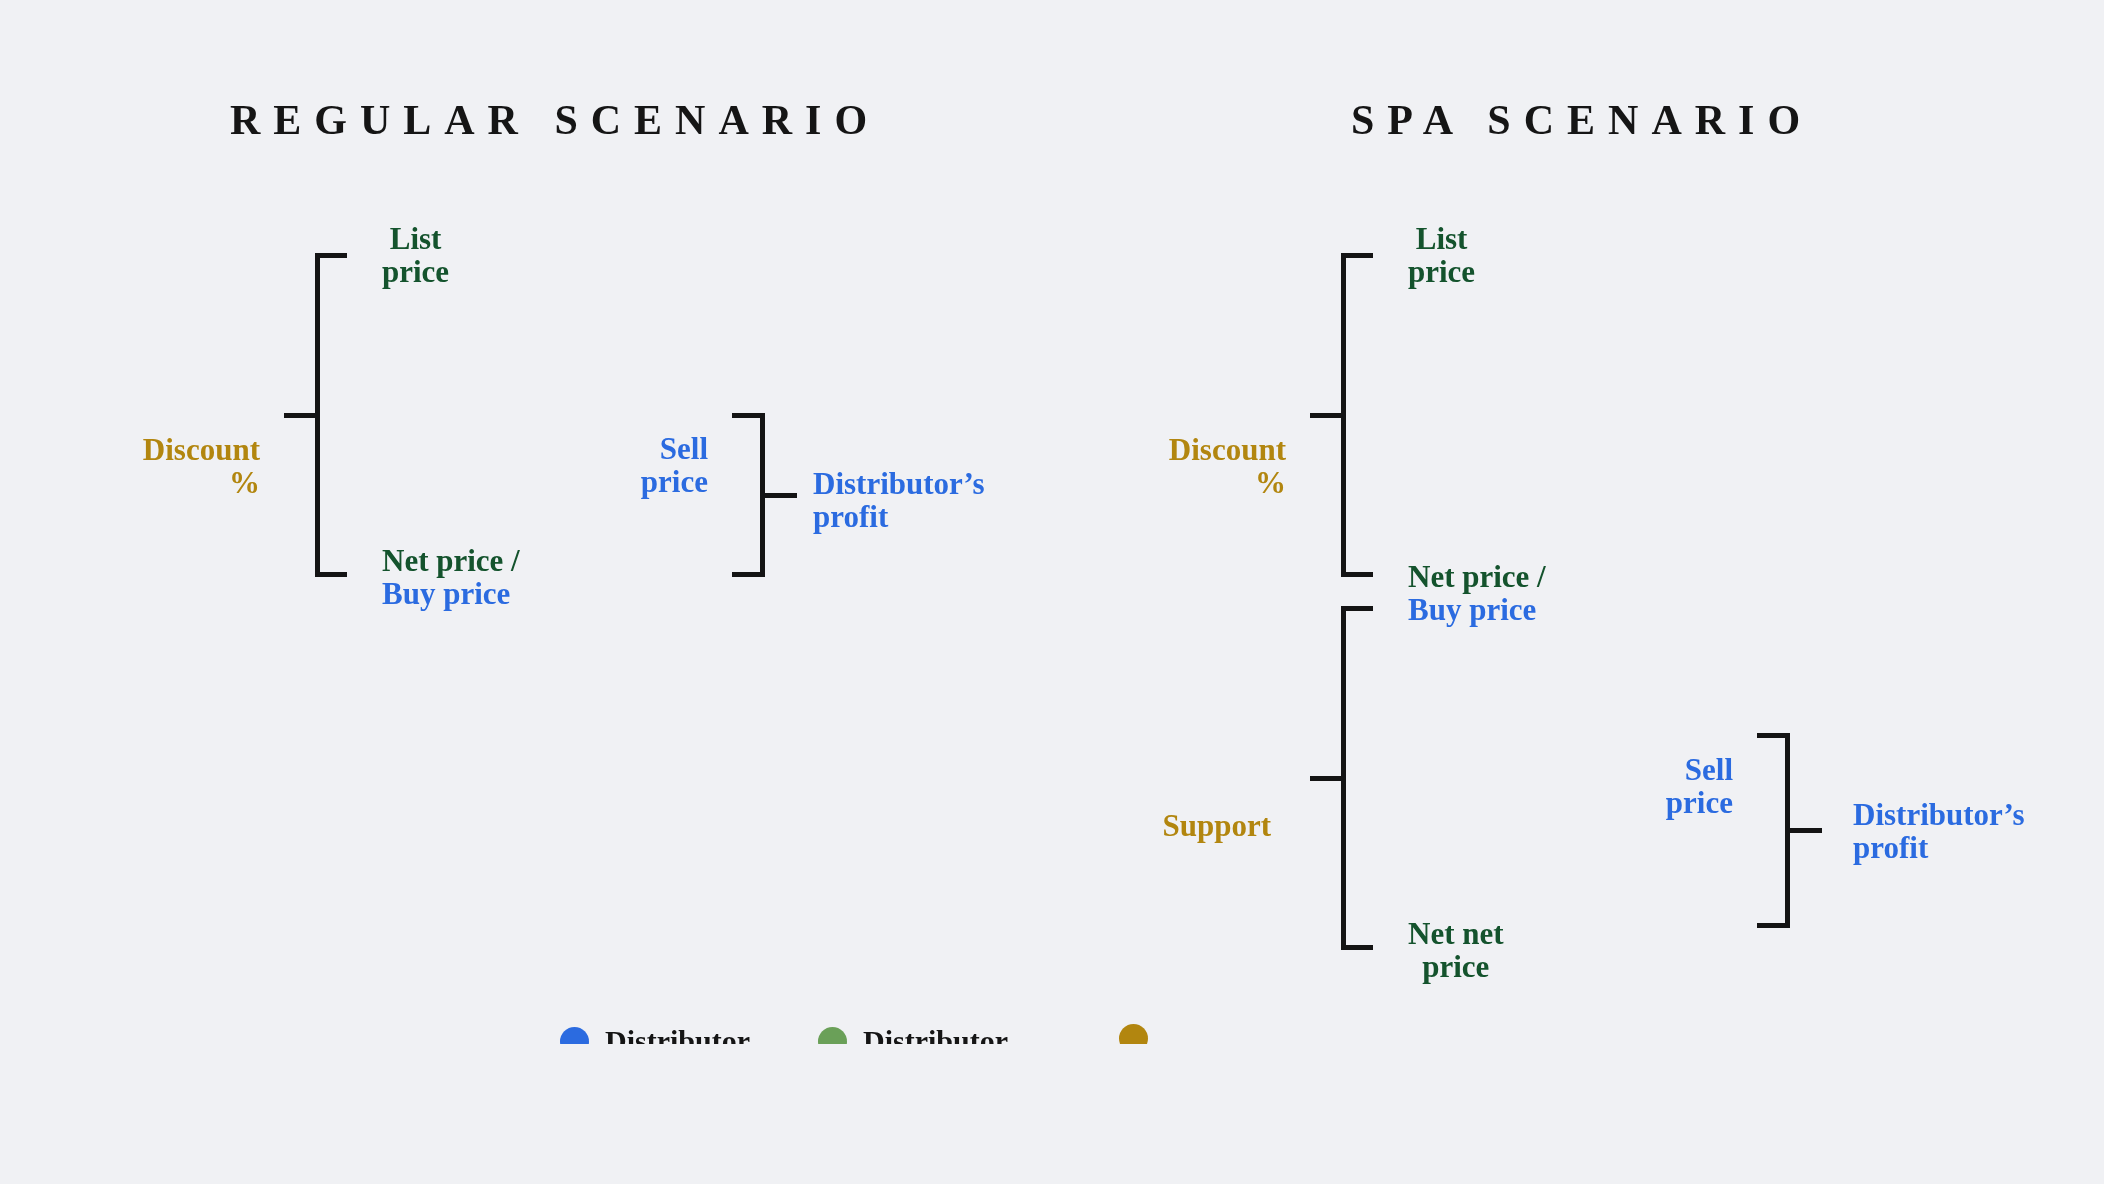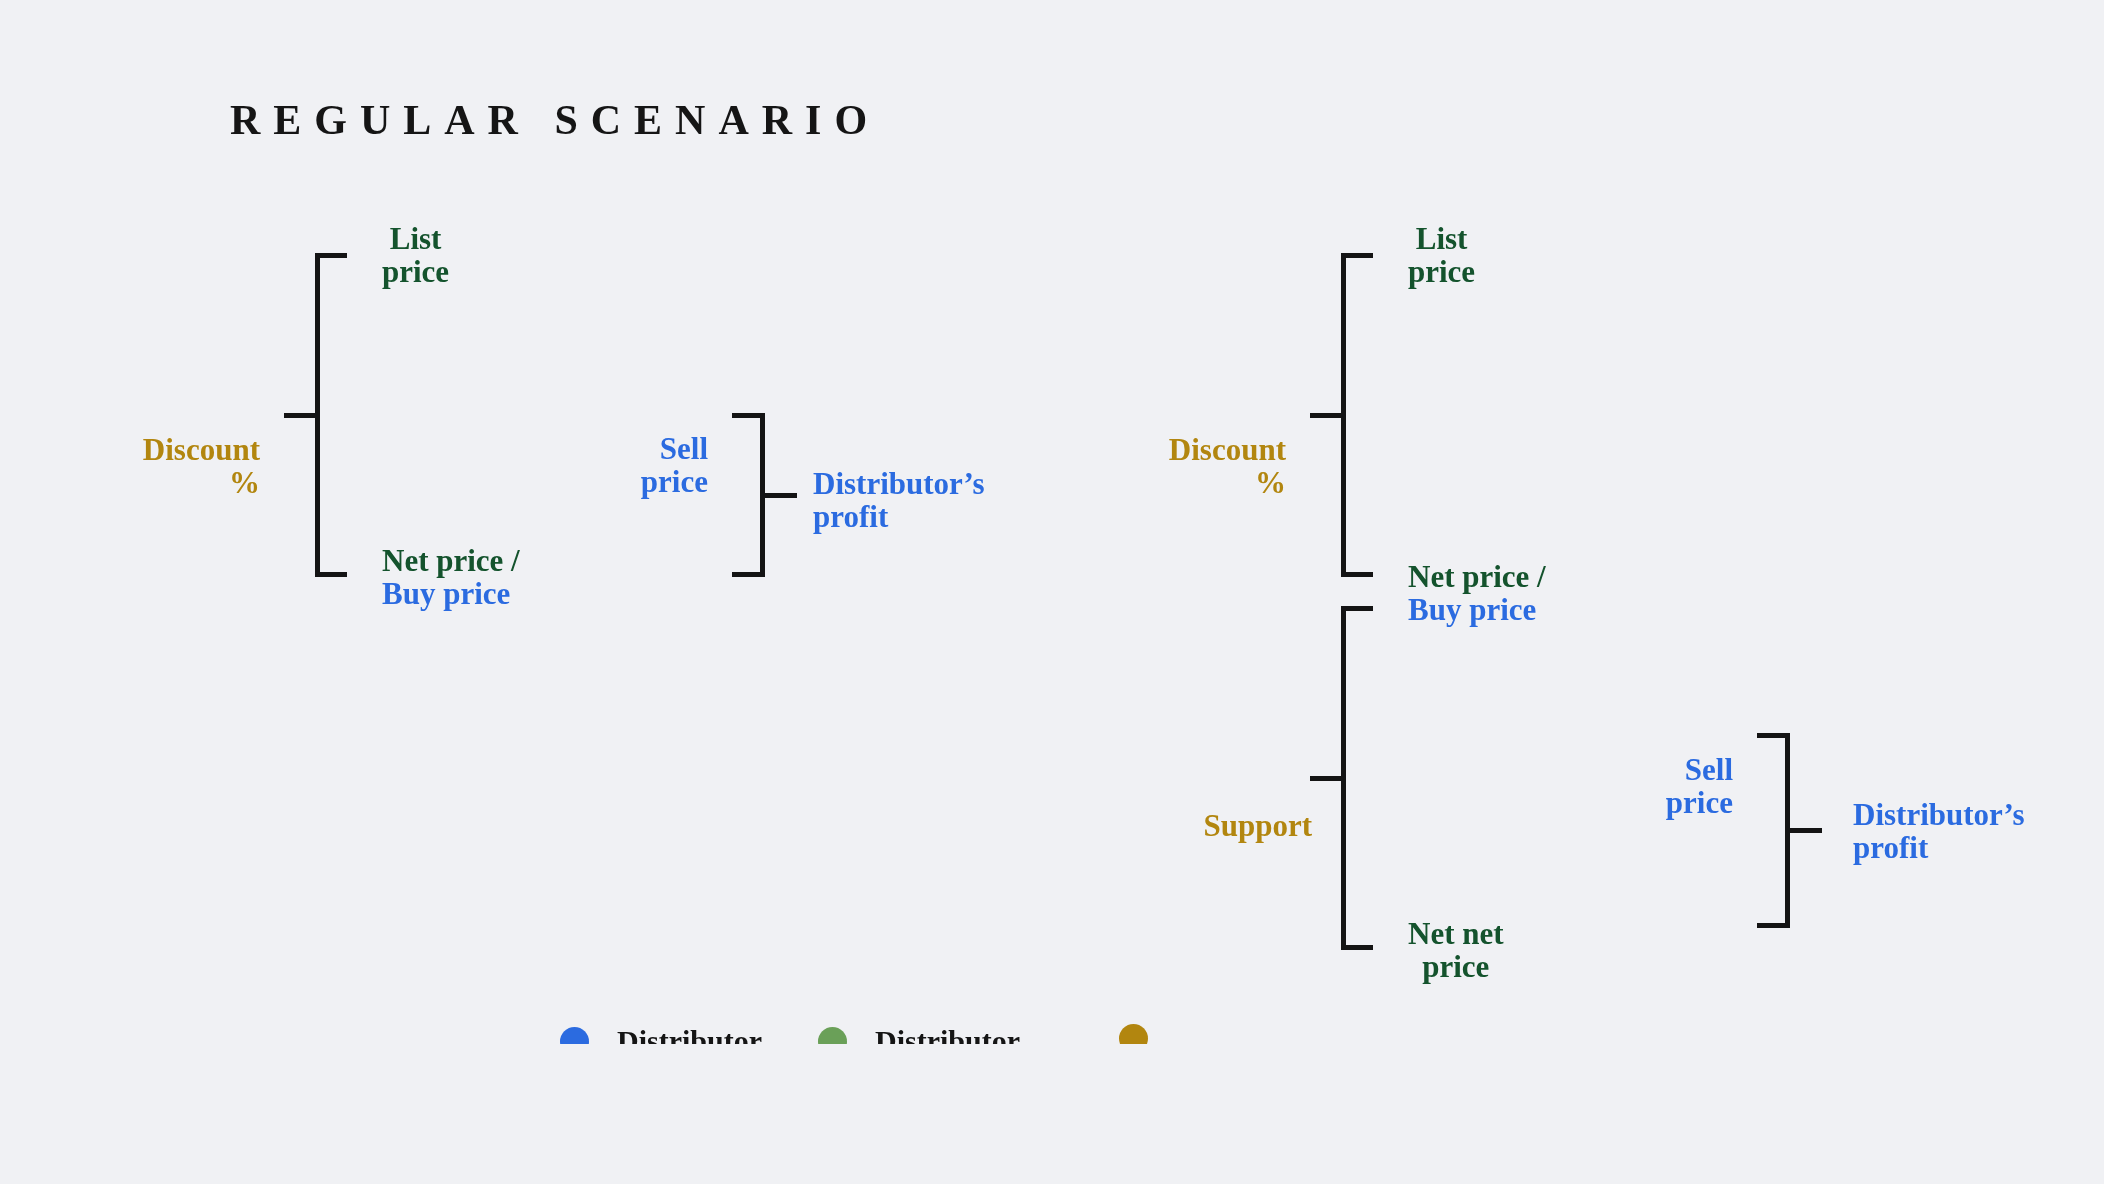--- a/index.html
+++ b/index.html
@@ -58,39 +58,40 @@
   
   #lbl-reg-list     { left:382px;  top:222px; }
   #lbl-reg-discount { right:1852px; top:385px; }
   #lbl-reg-netbuy   { left:382px;  top:544px; }
   #lbl-reg-sell     { right:1404px; top:384px; }
   #lbl-reg-profit   { left:813px;  top:467px; }
 
   #lbl-spa-list     { left:1408px; top:222px; }
   #lbl-spa-discount { right:826px; top:385px; }
   #lbl-spa-netbuy   { left:1408px; top:560px; }
-  #lbl-spa-support  { right:800px; top:761px;text-align:center; }
+  #lbl-spa-support  { right:841px; top:761px;text-align:center; }
   #lbl-spa-netnet   { left:1408px; top:917px; }
   #lbl-spa-sell     { right:379px; top:705px; }
   #lbl-spa-profit   { left:1853px; top:798px; }
 
   
-  .legend-item { position:absolute; top:1024px; display:flex; align-items:center; gap:28px; }
+  .legend-item { position:absolute; top:1024px; display:flex; align-items:center; gap:16px; }
   #legend-0 { left:560px; }
   #legend-1 { left:818px; }
   #legend-2 { left:1119px; }
   .dot { width:29px; height:29px; border-radius:50%; flex:0 0 auto; }
   .legend-label { font-size:30px; font-weight:700; color:#151515; white-space:nowrap; }
 </style>
 </head>
 <body>
 
 <div class="canvas">
 
   <div class="title" id="title-regular">REGULAR SCENARIO</div>
+  <div class="title" id="title-spa">SPA SCENARIO</div>
 
   <div>
     <div class="seg" id="br1-v"></div>
     <div class="seg" id="br1-t"></div>
     <div class="seg" id="br1-b"></div>
     <div class="seg" id="br1-m"></div>
   </div>
   <div>
     <div class="seg" id="br2-v"></div>
     <div class="seg" id="br2-t"></div>

